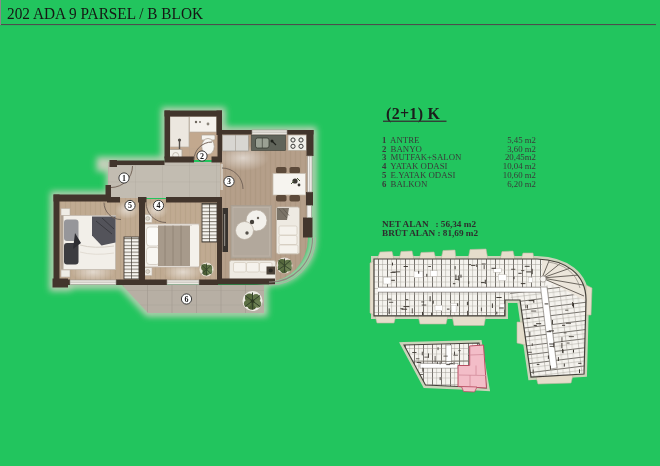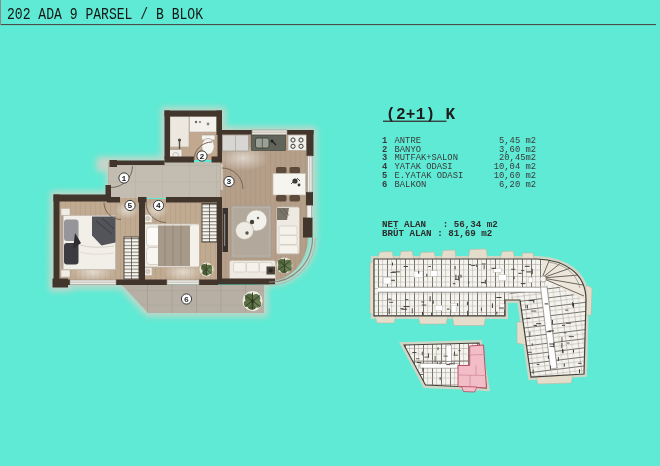--- a/index.html
+++ b/index.html
@@ -1,17 +1,17 @@
 <!DOCTYPE html>
 <html><head>
 <meta charset="utf-8">
 <style>
   html,body{margin:0;padding:0;background:#ffffff;}
-  #page{position:relative;width:660px;height:466px;background:#5eead4;overflow:hidden;
-        font-family:Liberation Mono, monospace;}
+  #page{position:relative;width:660px;height:466px;background:#22c55e;overflow:hidden;
+        font-family:Liberation Serif, serif;}
   svg{display:block;}
 </style>
 </head>
 <body>
 <div id="page">
 <svg width="660" height="466" viewBox="0 0 660 466">
 <defs>
   <pattern id="wood" width="5" height="60" patternUnits="userSpaceOnUse">
     <rect width="5" height="60" fill="none"></rect>
     <line x1="0.5" y1="0" x2="0.5" y2="60" stroke="#8a7460" stroke-width="0.6" opacity="0.22"></line>

